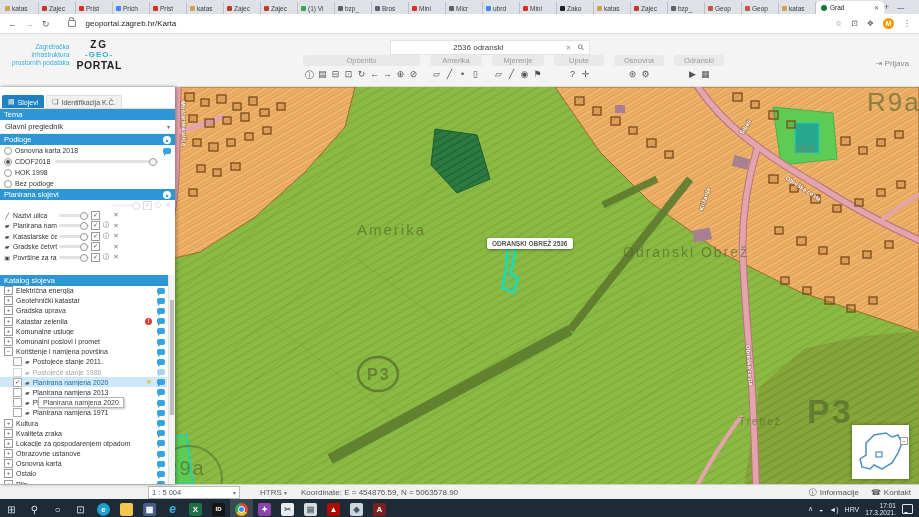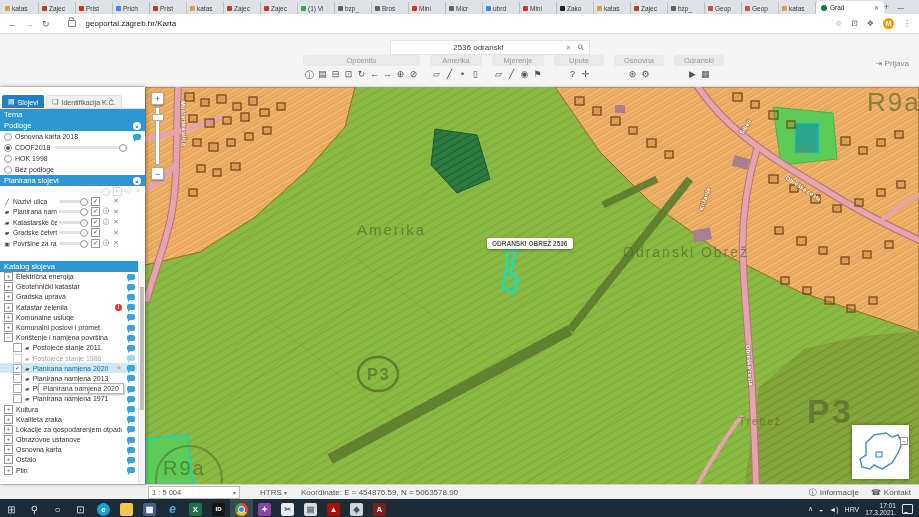--- a/index.html
+++ b/index.html
@@ -43,21 +43,21 @@
   .search .mag{margin-right:5px}
   .toolbar{position:absolute;left:303px;top:21px;display:flex;gap:10px}
   .tgroup{text-align:center}
   .tlabel{background:#e9e9e9;border-radius:2px;color:#9a9a9a;font-size:7.5px;padding:1px 4px;min-width:42px}
   .ticons{display:flex;justify-content:center;margin-top:3px}
   .ticons span{width:13px;font-size:9px;color:#555;text-align:center}
   .login{position:absolute;right:10px;top:25px;font-size:8px;color:#888}
   
   .main{position:relative;height:397px;background:#8aba43}
   .map{position:absolute;left:145px;top:0;right:0;bottom:0;overflow:hidden}
-  .sidebar{position:absolute;left:0;top:0;width:145px;height:100%;background:#fff;z-index:5;
+  .sidebar{position:absolute;left:0;top:0;width:175px;height:100%;background:#fff;z-index:5;
         box-shadow:1px 0 4px rgba(0,0,0,.35);display:flex;flex-direction:column}
   .stabs{display:flex;margin-top:6px;height:15px;border-bottom:1px solid #ddd;align-items:flex-end;gap:2px;padding-left:2px}
   .stab{display:flex;align-items:center;gap:3px;font-size:7px;padding:2px 5px;color:#555;background:#f0f0f0;
         border:1px solid #ddd;border-bottom:none;border-radius:2px 2px 0 0}
   .stab.active{background:#2080c2;color:#fff;border-color:#2080c2}
   .shdr{background:#2d96d3;color:#fff;font-size:7.5px;height:11px;line-height:11px;padding:0 4px;
         display:flex;justify-content:space-between;align-items:center;flex:none}
   .cbtn{width:8px;height:8px;border-radius:50%;background:#fff;color:#2d96d3;font-size:6px;line-height:8px;text-align:center}
   .temaval{height:13px;display:flex;align-items:center;justify-content:space-between;padding:0 5px;
         font-size:7.5px;color:#333;border-bottom:1px solid #eee;flex:none}
@@ -286,20 +286,32 @@
   <span class="uright">
     <span>☆</span>
     <span>⊡</span>
     <span>❖</span>
     <span class="avatar">M</span>
     <span>⋮</span>
   </span>
 </div>
 
 <div class="appheader">
+  <div class="brand">
+    <div class="tagline">
+      <div>Zagrebačka</div>
+      <div>infrastruktura</div>
+      <div>prostornih podataka</div>
+    </div>
+    <div class="logomark">
+      <div class="l1">ZG</div>
+      <div class="l2">-GEO-</div>
+      <div class="l3">PORTAL</div>
+    </div>
+  </div>
   <div class="search">
     <span class="val">2536 odranski</span>
     <span class="clear">✕</span>
     <span class="mag">⚲</span>
   </div>
   <div class="toolbar">
     <div class="tgroup">
       <div class="tlabel">Općenito</div>
       <div class="ticons">
         <span>ⓘ</span>
@@ -538,20 +550,24 @@
       </div>
       <div class="stab">
         <span>❏</span>
         <span>Identifikacija K.Č.</span>
       </div>
     </div>
 
     <div class="shdr">
         <span>Tema</span>
       </div>
+    <div class="temaval">
+      <span>Glavni preglednik</span>
+      <span class="carr">▾</span>
+    </div>
 
     <div class="shdr">
       <span>Podloge</span>
       <span class="cbtn">▴</span>
     </div>
     <div>
 
         <div class="pod-row first">
           <span class="radio"></span>
           <span>Osnovna karta 2018</span>

